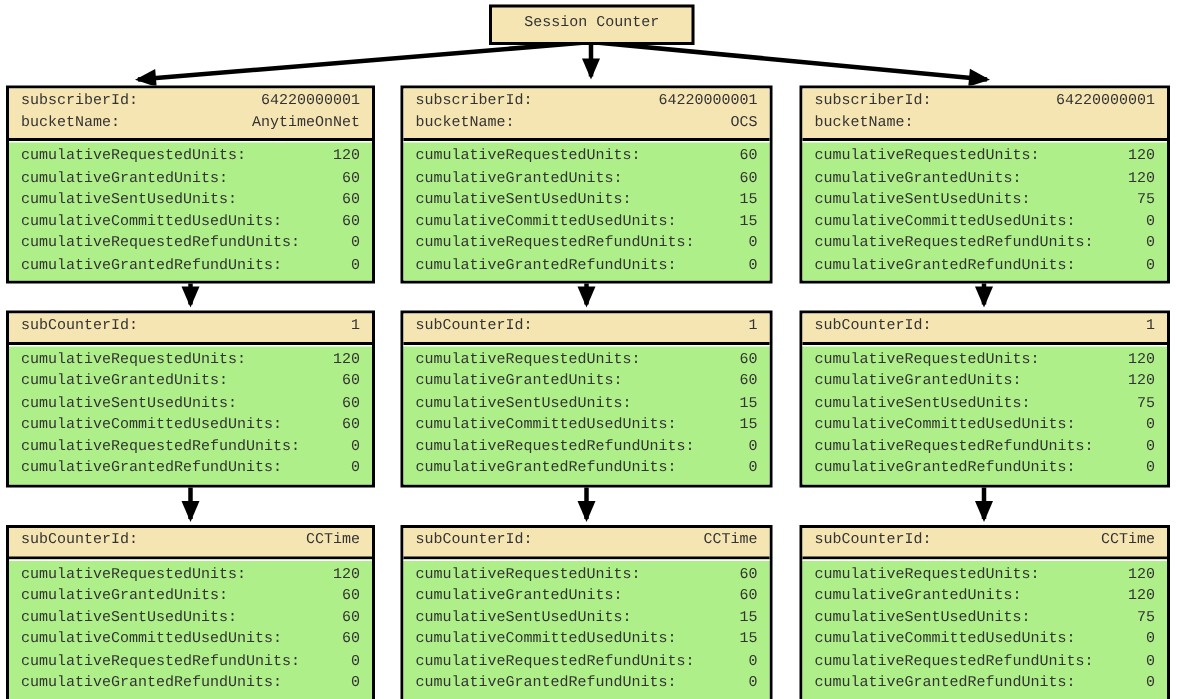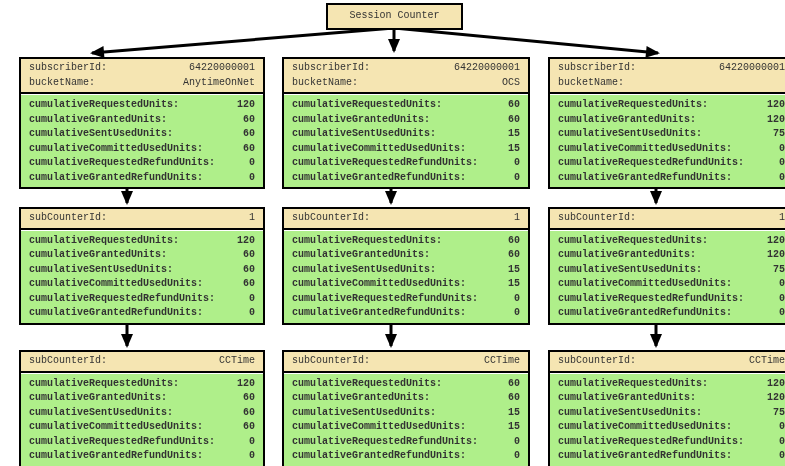--- a/index.html
+++ b/index.html
@@ -15,30 +15,29 @@
   #arrows{position:absolute;left:0;top:0;z-index:0;}
   #arrows line{stroke:var(--arrow);stroke-width:3;}
   #arrows marker path{fill:var(--arrow);}
   .root-box{
     position:absolute; left:326px; top:3px; width:137px; z-index:1;
     background:var(--header-bg); border:2px solid var(--border);
     text-align:center; padding:4px 4px; box-sizing:border-box; line-height:14.5px;
   }
   .box{
     position:absolute; z-index:1; box-sizing:border-box;
-    border:2px solid var(--border); background:#fff;margin-left:15px;
+    border:2px solid var(--border); background:#fff;
   }
   .hd{
     background:var(--header-bg); padding:2px 8px;
     border-bottom:2px solid var(--border);
   }
   .bd{
     background:var(--body-bg); padding:3px 8px 2px;
     border-top:1px solid #ffffff;
-    font-weight:bold;
   }
   .kv{display:flex; justify-content:space-between; line-height:14.5px; white-space:nowrap;}
   .k{text-align:left;}
   .v{text-align:right;}
 </style>
 </head>
 <body>
 
 <div id="canvas">
 

